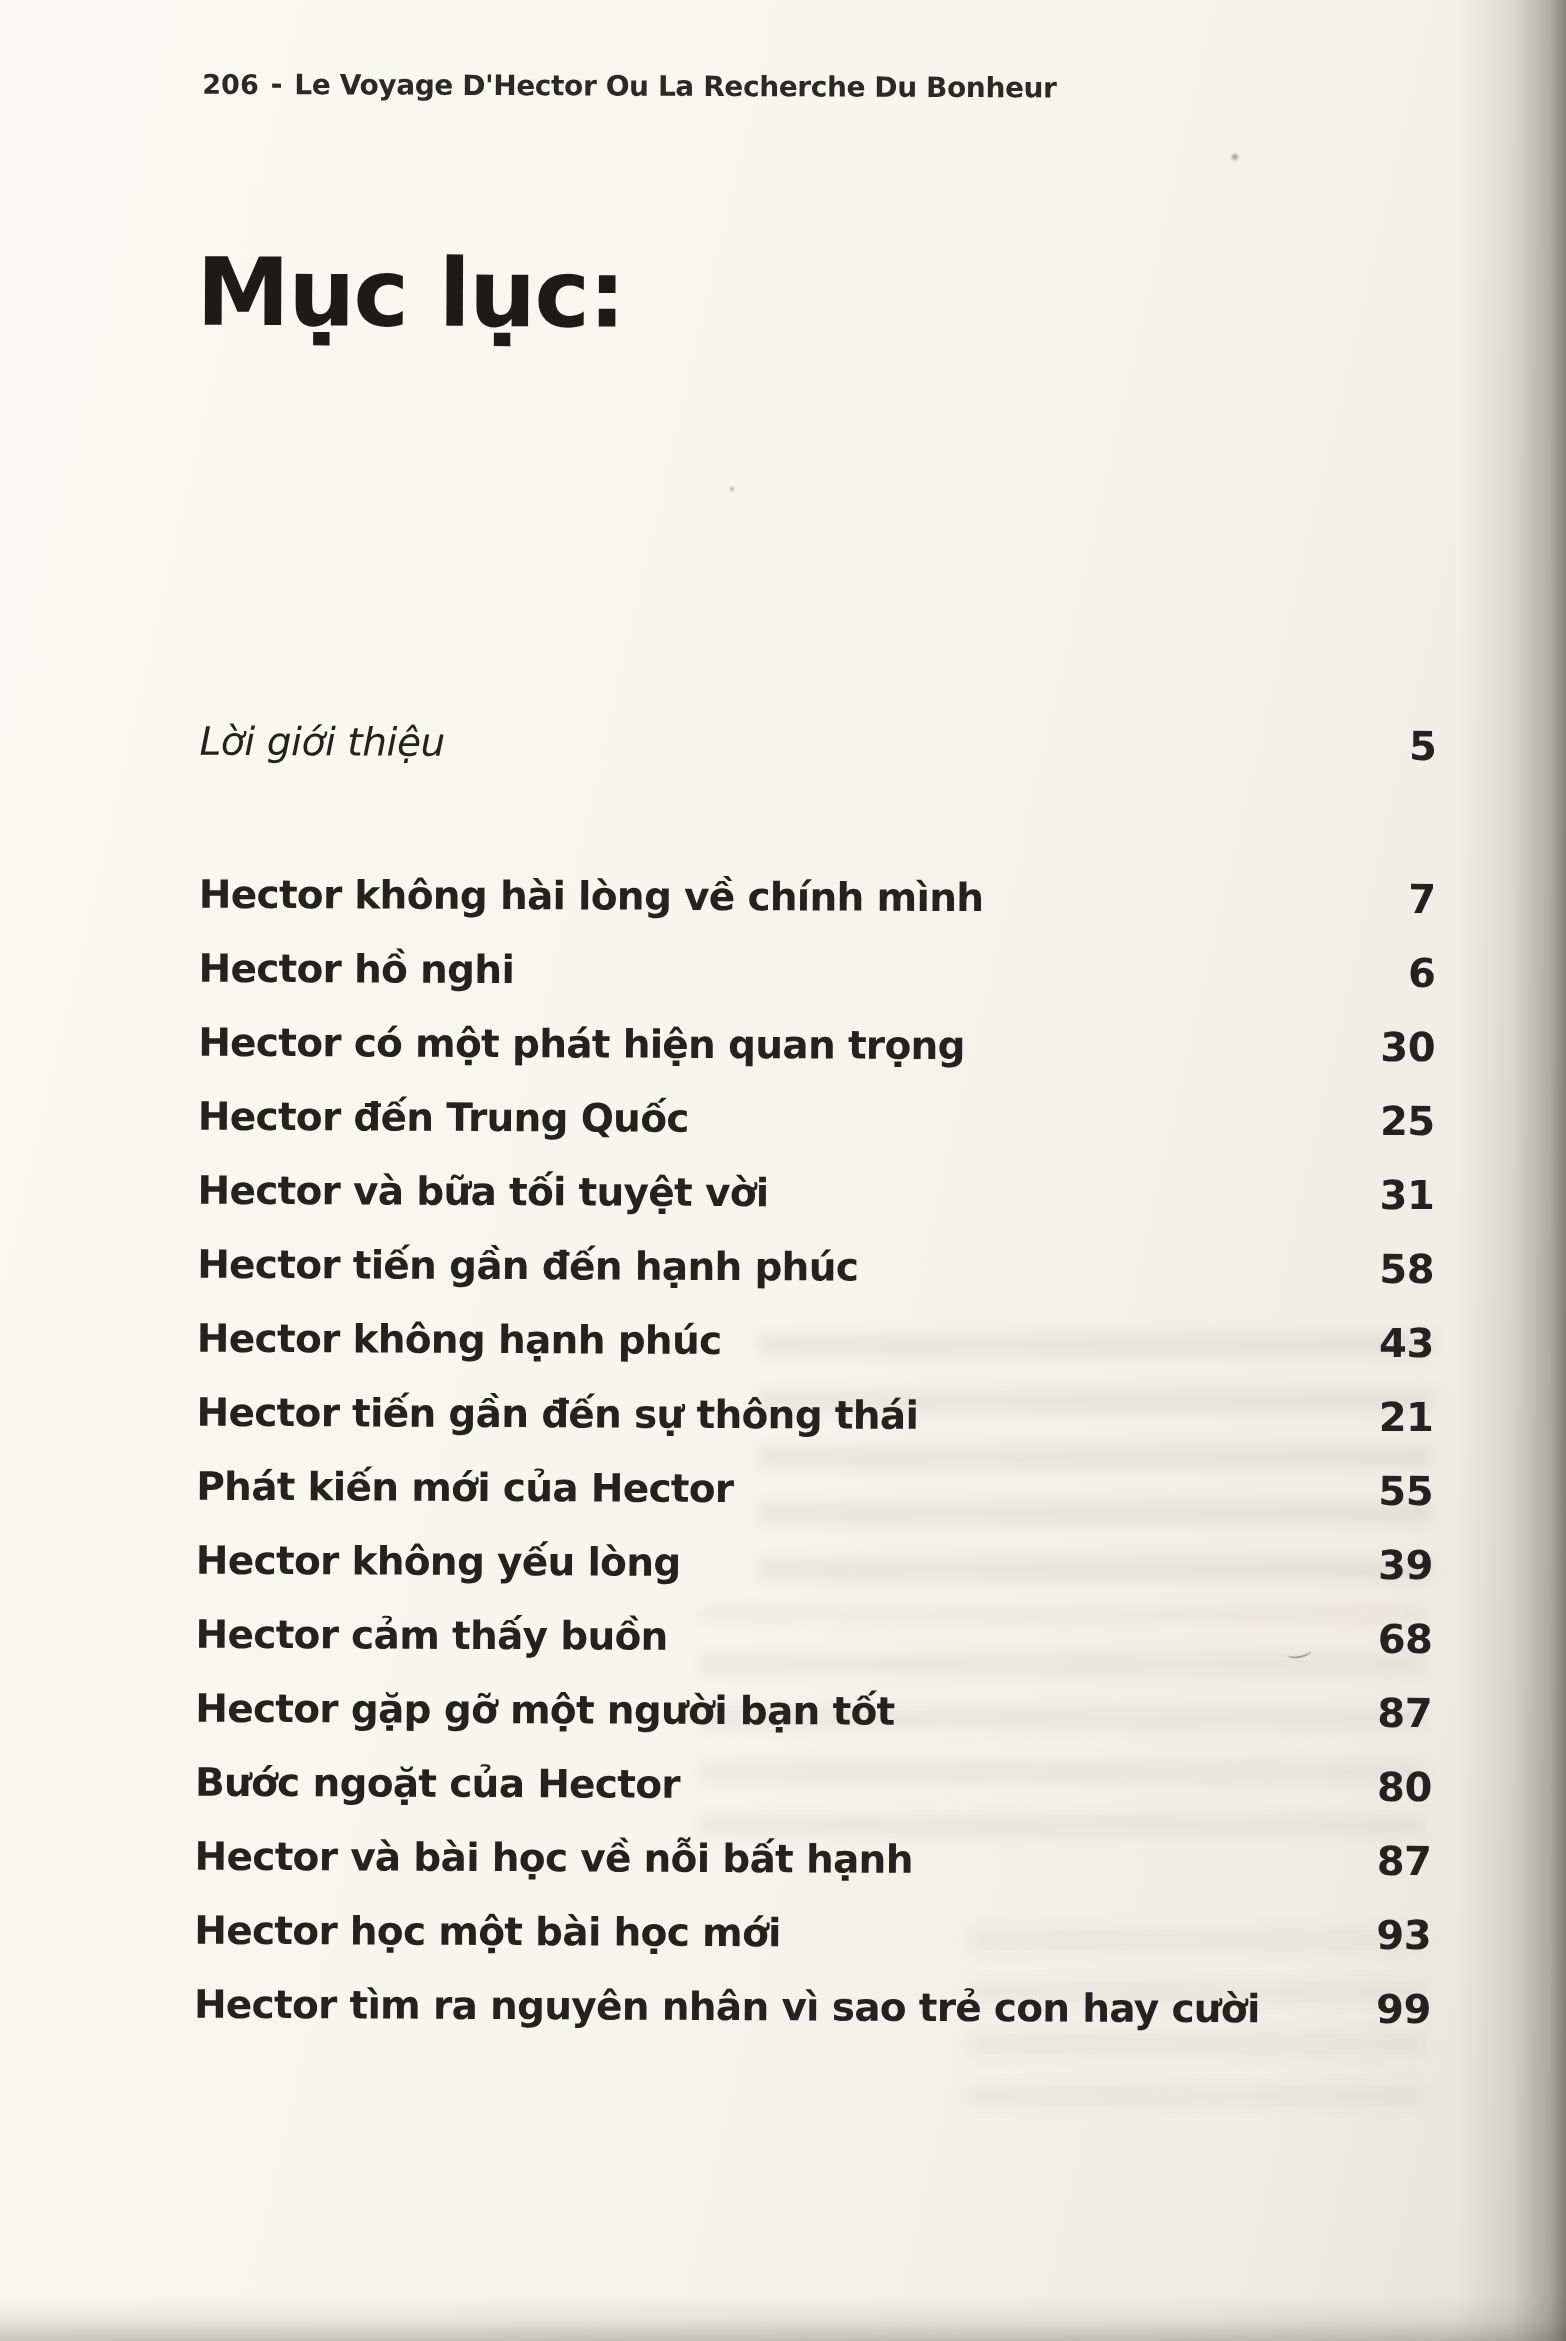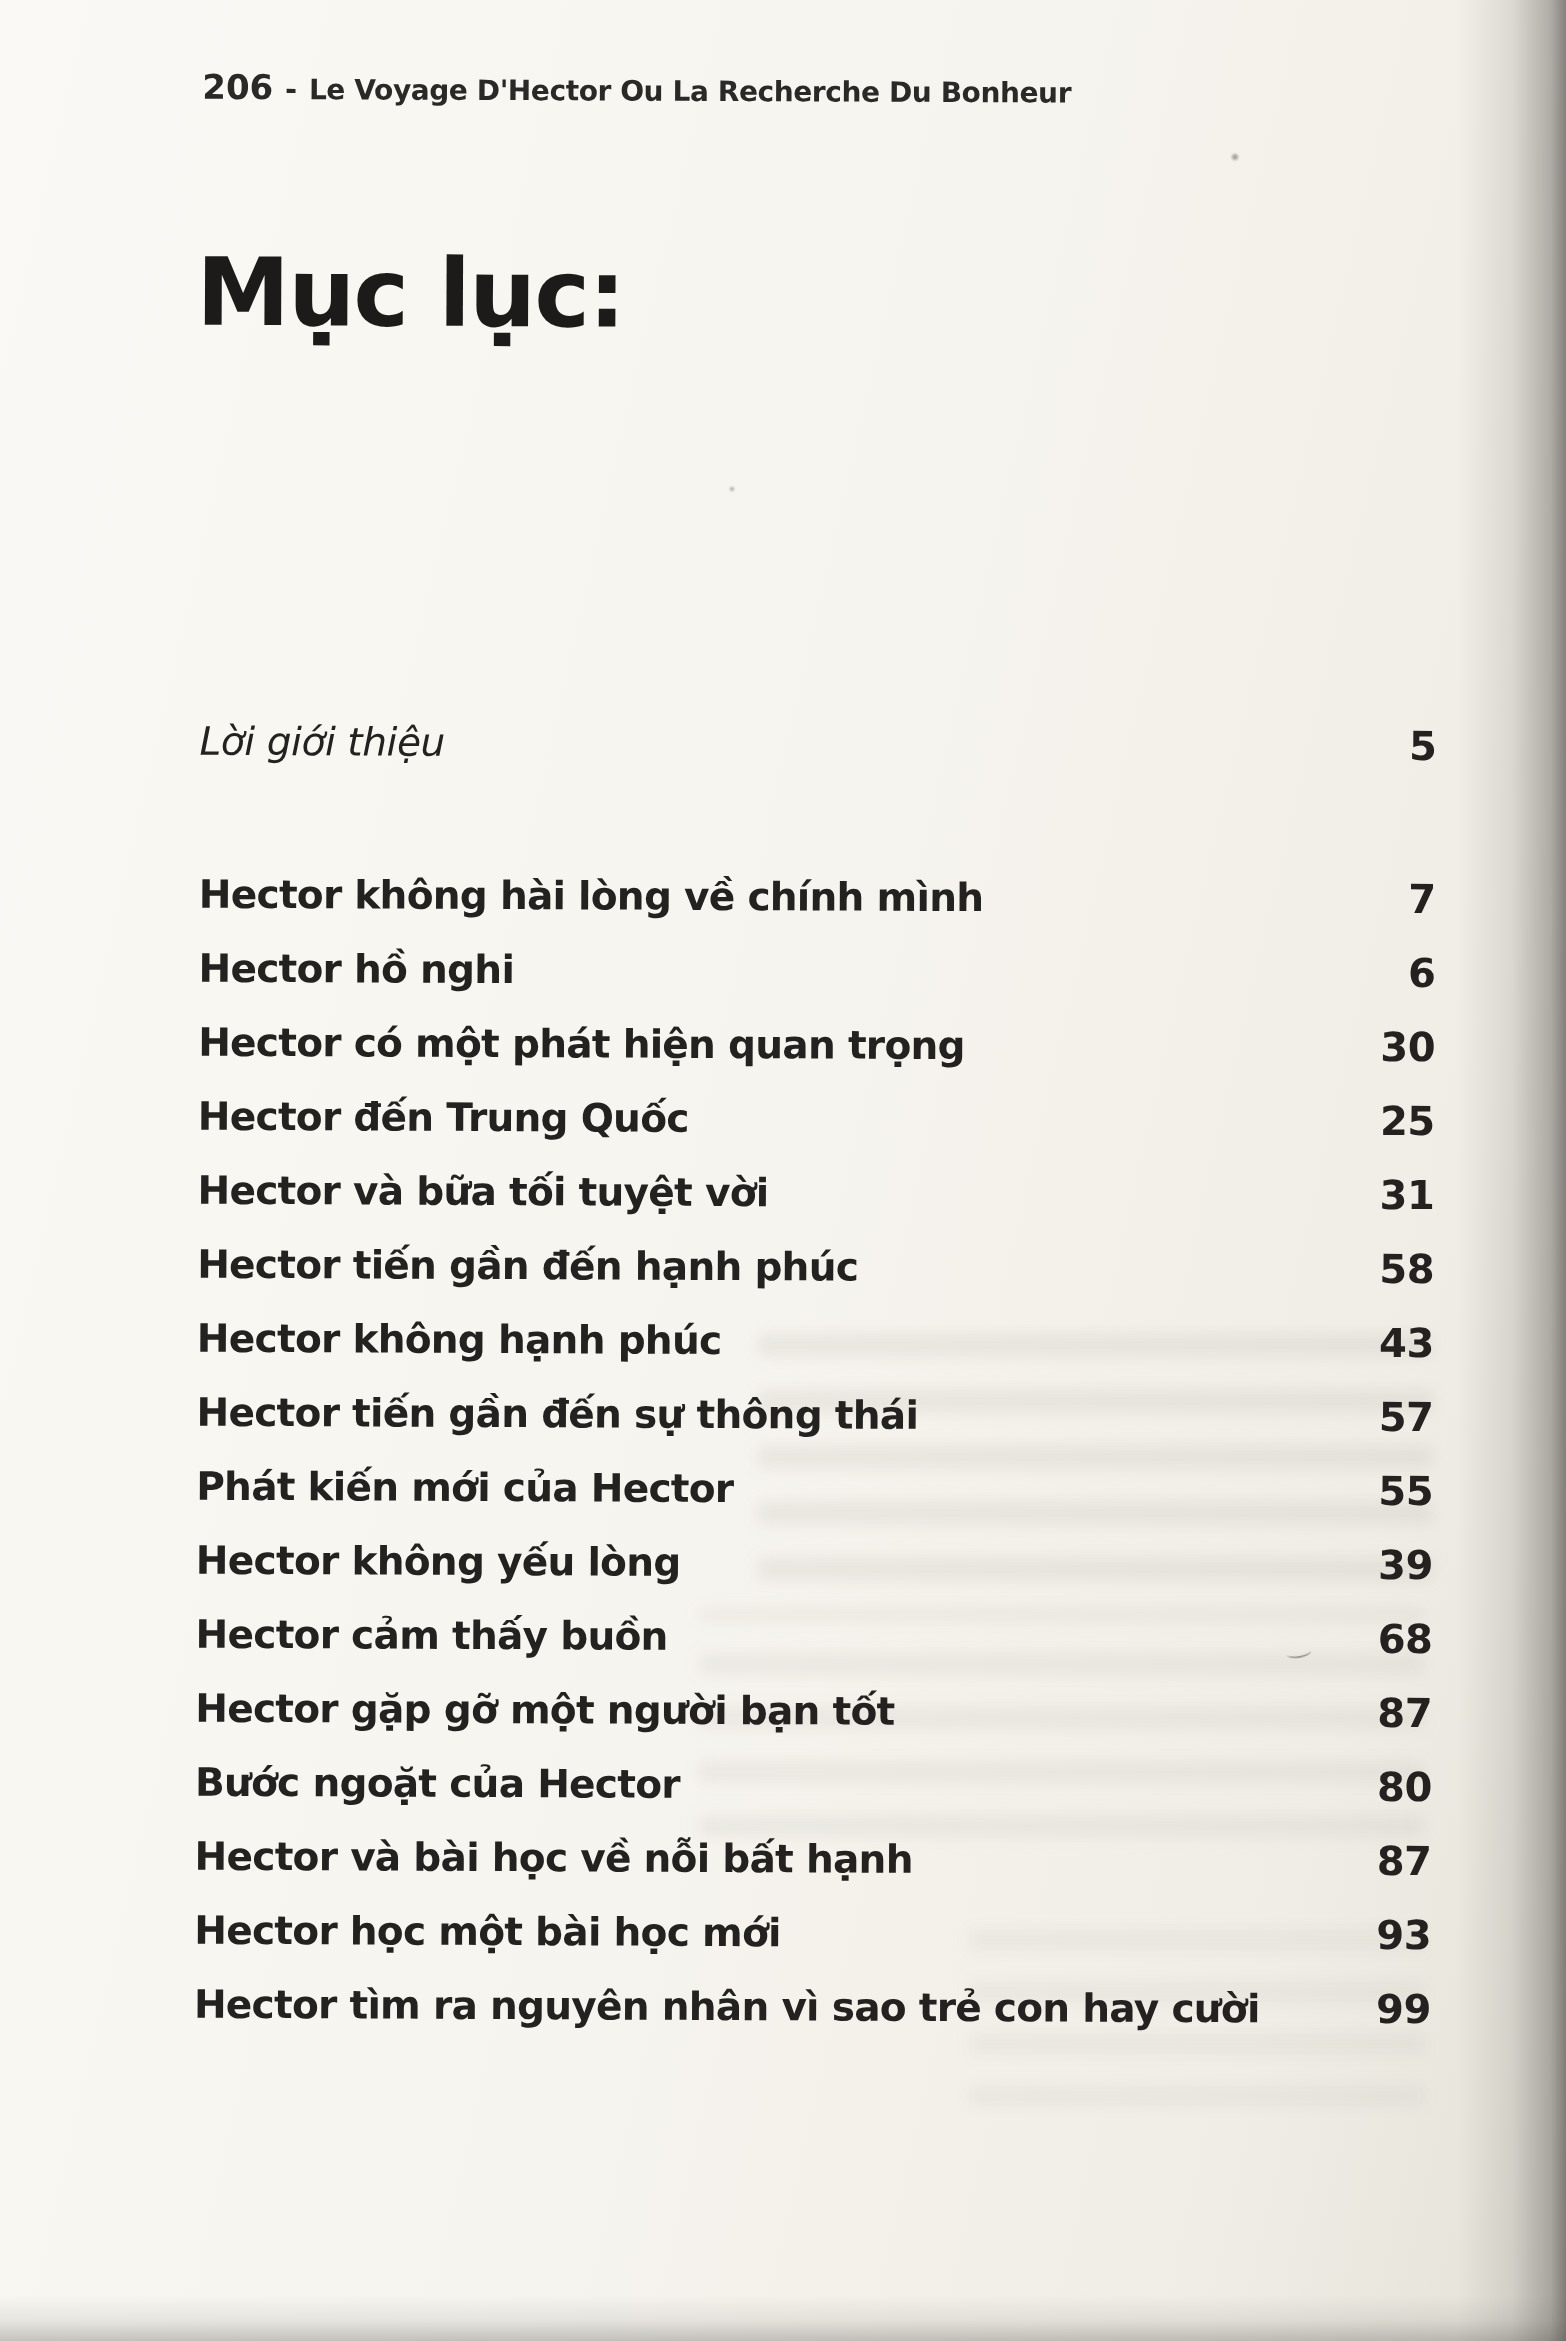--- a/index.html
+++ b/index.html
@@ -27,21 +27,21 @@
     position: absolute;
     left: 202px;
     top: 67px;
     display: flex;
     align-items: baseline;
     gap: 11.8px;
     font-weight: bold;
     color: #2b2927;
     white-space: nowrap;
   }
-  .folio { font-size: 34px; }
+  .folio { font-size: 27px; }
   .sep { font-size: 29px; }
   .book-title { font-size: 28px; letter-spacing: -0.4px; }
   .page-title {
     position: absolute;
     left: 197px;
     top: 246px;
     font-size: 94px;
     line-height: 1;
     font-weight: bold;
     letter-spacing: -1.7px;
@@ -200,21 +200,21 @@
     <span class="toc-page">58</span>
   </div>
 
   <div class="toc-row entry-row">
     <span class="entry-label">Hector không hạnh phúc</span>
     <span class="toc-page">43</span>
   </div>
 
   <div class="toc-row entry-row">
     <span class="entry-label">Hector tiến gần đến sự thông thái</span>
-    <span class="toc-page">57</span>
+    <span class="toc-page">21</span>
   </div>
 
   <div class="toc-row entry-row">
     <span class="entry-label">Phát kiến mới của Hector</span>
     <span class="toc-page">55</span>
   </div>
 
   <div class="toc-row entry-row">
     <span class="entry-label">Hector không yếu lòng</span>
     <span class="toc-page">39</span>

